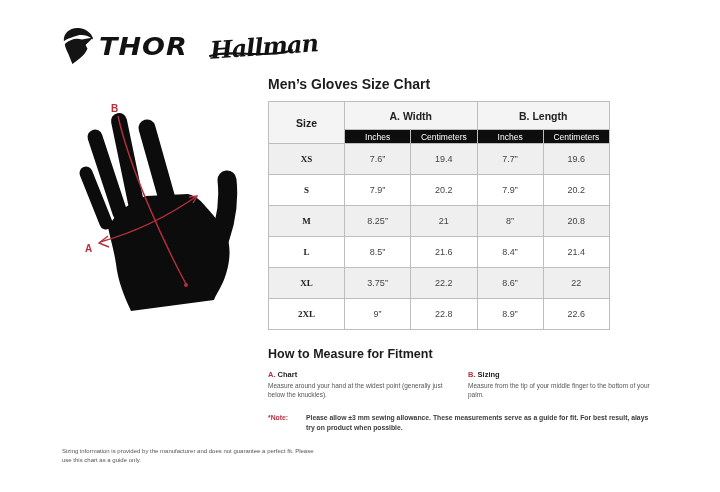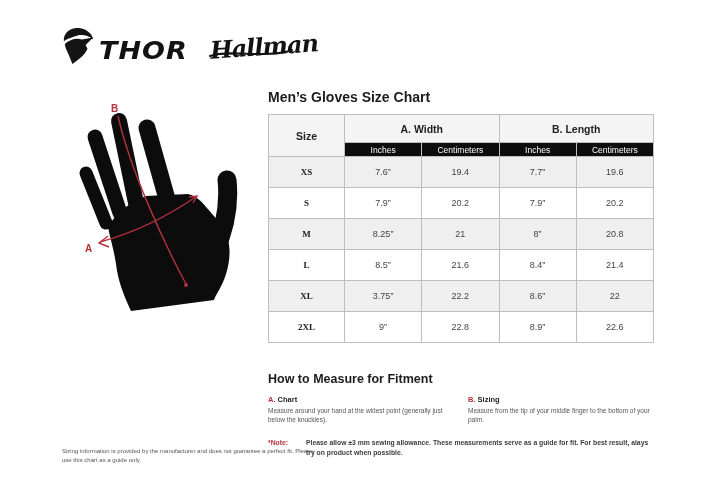--- a/index.html
+++ b/index.html
@@ -7,21 +7,21 @@
   body {
     position:relative;
     background:#ffffff;
     font-family:"Liberation Sans", sans-serif;
     color:#222;
     overflow:hidden;
   }
 
   
   .brand { position:absolute; left:62px; top:24px; display:flex; align-items:center; height:44px; }
-  .thor-logo { display:flex; align-items:flex-end; }
+  .thor-logo { display:flex; align-items:center; }
   .thor-logo svg { display:block; }
   .thor-word {
     font-family:"DejaVu Sans", sans-serif;
     font-weight:bold; font-style:italic;
     font-size:27px; letter-spacing:1px;
     color:#121212; margin-left:3px;
     transform:scaleY(0.92);
   }
   .hallman { position:relative; margin-left:22px; }
   .hallman-word {
@@ -31,36 +31,36 @@
     display:inline-block; transform:rotate(-4deg);
     letter-spacing:-1px;
   }
   .hallman-swoosh { position:absolute; left:-2px; bottom:-2px; }
 
   
   .glove-wrap { position:absolute; left:70px; top:85px; width:190px; height:260px; }
 
   
   .content { position:absolute; left:268px; top:76px; width:388px; }
-  .chart-title { font-size:14px; font-weight:bold; color:#1c1c1c; margin-bottom:9px;margin-top:13px; }
-
-  table.size-table { width:386px; border-collapse:collapse; table-layout:fixed; }
+  .chart-title { font-size:14px; font-weight:bold; color:#1c1c1c; margin-bottom:9px; }
+
+  table.size-table { width:342px; border-collapse:collapse; table-layout:fixed; }
   table.size-table th, table.size-table td {
     border:1px solid #bdbdbd; text-align:center; vertical-align:middle; padding:0;
   }
   .col-size { width:76px; }
   .group-head { height:28px; background:#f4f4f4; font-weight:bold; font-size:10.5px; color:#222; }
   .size-head  { background:#f4f4f4; font-weight:bold; font-size:10.5px; color:#222; }
   .unit-head  { height:14px; background:#0d0d0d; color:#ffffff; font-weight:normal; font-size:8.5px; }
   .data-row   { height:31px; font-size:9px; color:#444; }
   .data-row td:first-child { font-weight:bold; color:#222; font-size:9px;font-family:Liberation Serif, serif; }
   .row-alt { background:#efefef; }
 
   
-  .fitment { margin-top:29px; }
+  .fitment { margin-top:17px; }
   .fitment-title { font-size:12.5px; font-weight:bold; color:#1c1c1c; }
   .fitment-cols { display:flex; gap:12px; margin-top:9px; }
   .fitment-col { width:188px; }
   .m-head { font-size:7.5px; font-weight:bold; color:#222; }
   .m-key  { color:#b5303d; }
   .m-text { margin-top:2px; font-size:6.5px; color:#555; line-height:1.45; }
   .note { display:flex; margin-top:13px; }
   .note-label { color:#b5303d; font-weight:bold; font-size:6.8px; width:38px; flex-shrink:0; line-height:1.5; }
   .note-text  { color:#3c3c3c; font-weight:bold; font-size:6.8px; line-height:1.5; width:348px; }
 

